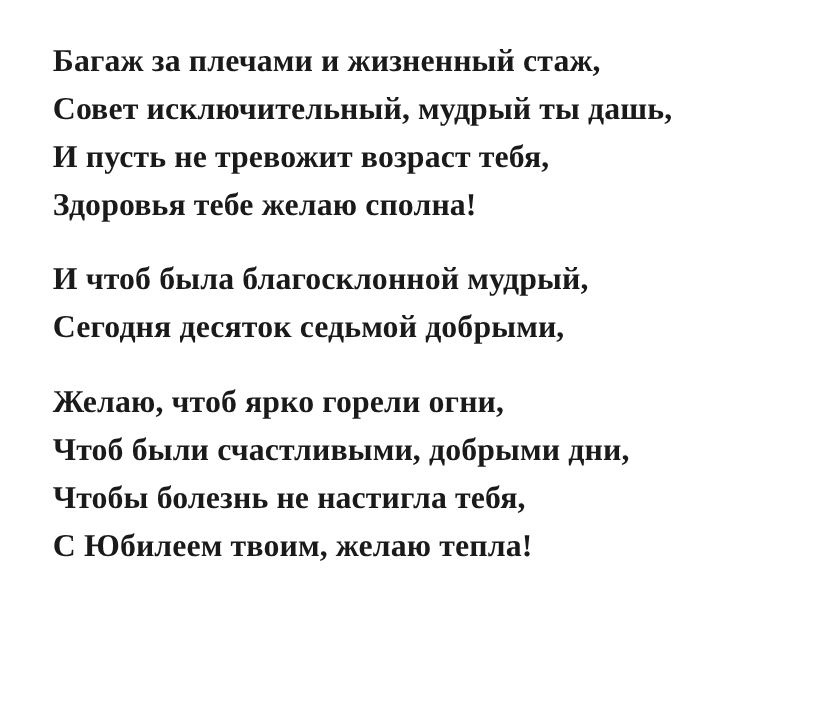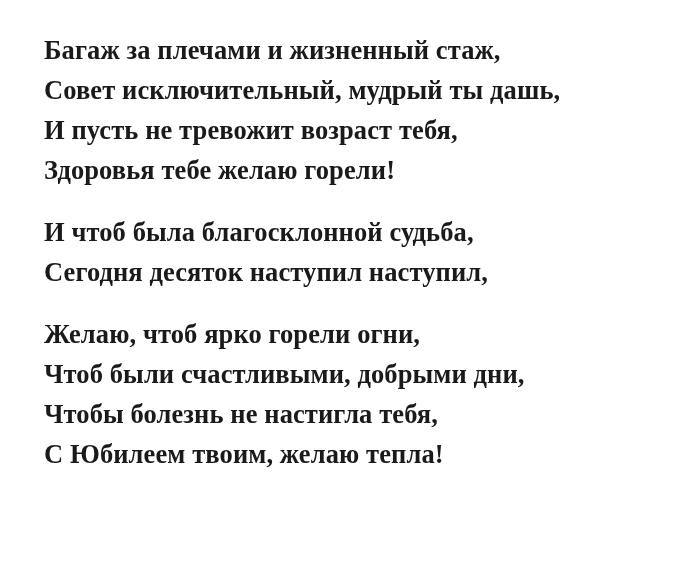--- a/index.html
+++ b/index.html
@@ -39,26 +39,26 @@
 </style>
 </head>
 <body>
 
 <div class="poem">
 
   <div class="stanza">
     <div class="line">Багаж за плечами и жизненный стаж,</div>
     <div class="line">Совет исключительный, мудрый ты дашь,</div>
     <div class="line">И пусть не тревожит возраст тебя,</div>
-    <div class="line">Здоровья тебе желаю горели!</div>
+    <div class="line">Здоровья тебе желаю сполна!</div>
   </div>
 
   <div class="stanza">
-    <div class="line">И чтоб была благосклонной судьба,</div>
-    <div class="line">Сегодня десяток наступил наступил,</div>
+    <div class="line">И чтоб была благосклонной мудрый,</div>
+    <div class="line">Сегодня десяток седьмой добрыми,</div>
   </div>
 
   <div class="stanza">
     <div class="line">Желаю, чтоб ярко горели огни,</div>
     <div class="line">Чтоб были счастливыми, добрыми дни,</div>
     <div class="line">Чтобы болезнь не настигла тебя,</div>
     <div class="line">С Юбилеем твоим, желаю тепла!</div>
   </div>
 
 </div>

